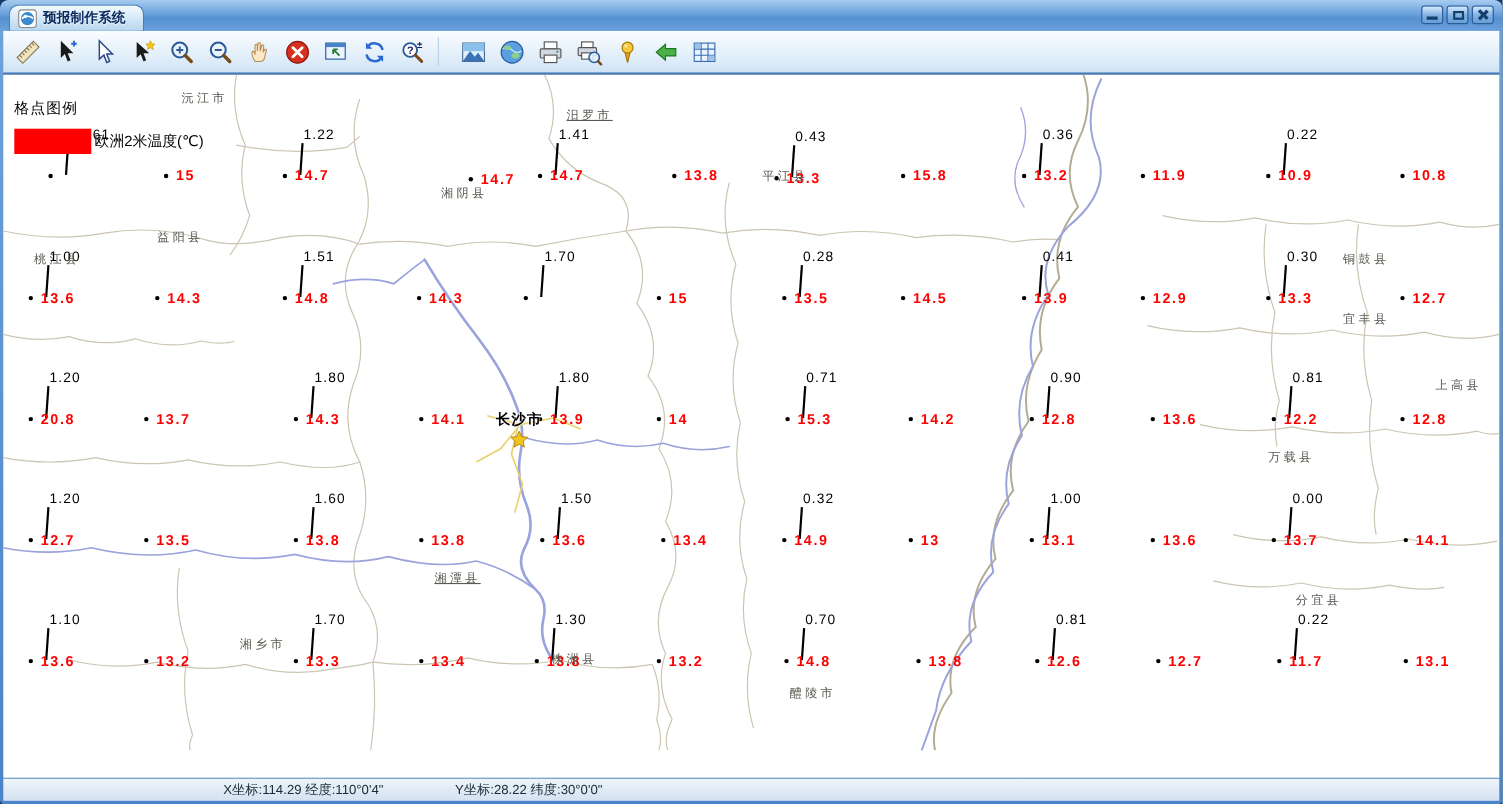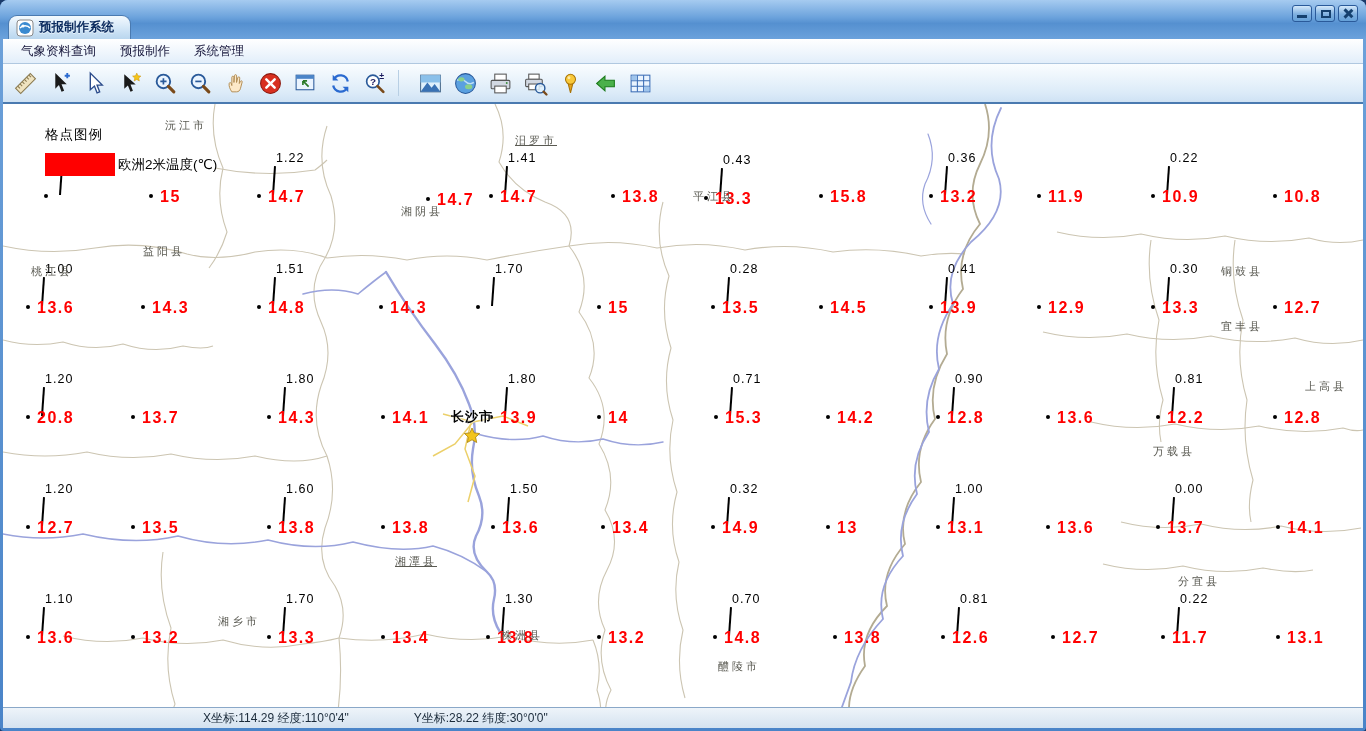--- a/index.html
+++ b/index.html
@@ -3,21 +3,21 @@
 <meta charset="utf-8">
 <style>
   * { margin:0; padding:0; box-sizing:border-box; }
   html,body { width:1366px; height:731px; overflow:hidden; }
   body { font-family:"Liberation Sans","DejaVu Sans",sans-serif; background:#1a3a6a; }
 
   .window { width:1366px; height:731px; display:flex; flex-direction:column;
     background:linear-gradient(#6ea2da,#4a84c8); border-radius:8px 8px 4px 4px; padding:0 3px 3px; }
 
   
-  .titlebar { height:39px; margin:0 -3px; border-radius:8px 8px 0 0; position:relative;
+  .titlebar { height:28px; margin:0 -3px; border-radius:8px 8px 0 0; position:relative;
     background:linear-gradient(180deg,#a6cbf0,#6ba2dc 45%,#5590d0 60%,#6ba2dc); display:flex; align-items:flex-end;text-align:right; }
   .title-tab { display:flex; align-items:center; gap:5px; margin-left:8px; height:24px; padding:0 16px 0 7px;
     background:linear-gradient(#f4fafe,#cfe4f6 60%,#b9d6ee); border:1px solid #4a7ab0; border-bottom:none;
     border-radius:9px 9px 0 0; }
   .title-text { font-size:12.5px; font-weight:bold; color:#0a2a5e; text-shadow:0 1px 0 rgba(255,255,255,.6); }
   .win-controls { position:absolute; right:8px; top:5px; display:flex; gap:3px; }
   .win-btn { width:20px; height:17px; border:1px solid #2a5a9a; border-radius:3px; position:relative; cursor:pointer;
     background:linear-gradient(#d4e9fb,#7fb0e0 55%,#64a0d8); }
   .g-min { position:absolute; left:4px; right:4px; bottom:3px; height:3px; background:#15406e; }
   .g-restore { position:absolute; left:5px; top:4px; width:10px; height:8px; border:2px solid #15406e; }
@@ -44,24 +44,24 @@
 
   .place { position:absolute; font-size:11px; color:#5a5a52; letter-spacing:3px; white-space:nowrap; z-index:6; }
   .place.major { font-size:13px; font-weight:bold; color:#000; letter-spacing:1px; z-index:8;
     text-shadow:0 0 2px #fff,0 0 2px #fff; }
 
   .gp { position:absolute; width:0; height:0; z-index:5; }
   .gp .dot { position:absolute; left:-2px; top:-2px; width:4px; height:4px; border-radius:50%; background:#000; }
   .gp .barb { position:absolute; left:13px; top:-30px; width:1.5px; height:29px; background:#000;
     transform:rotate(4deg); transform-origin:bottom center; }
   .gp .windv { position:absolute; left:17px; top:-45px; font-size:12.5px; color:#000; letter-spacing:1px; white-space:nowrap; }
-  .gp .tempv { position:absolute; left:9px; top:-8px; font-size:16px; font-weight:bold; color:#ff0000;
+  .gp .tempv { position:absolute; left:9px; top:-8px; font-size:13px; font-weight:bold; color:#ff0000;
     letter-spacing:1.5px; white-space:nowrap; }
 
-  .legend { position:absolute; left:10px; top:22px; z-index:20;margin-left:32px; }
+  .legend { position:absolute; left:10px; top:22px; z-index:20; }
   .legend-title { font-size:13.5px; color:#000; letter-spacing:1px; margin-bottom:9px; }
   .legend-row { display:flex; align-items:center; margin-bottom:7px; }
   .legend-swatch { width:70px; height:23px; margin-right:3px; flex:0 0 auto; }
   .legend-label { font-size:13.5px; color:#000; }
 
   
   .statusbar { height:21px; background:linear-gradient(#eef4fa,#d4e2f0); border-top:1px solid #8aa8c8;
     display:flex; align-items:center; font-size:12px; color:#1a2a3a; }
   .status-x { margin-left:200px; }
   .status-y { margin-left:65px; }
@@ -87,25 +87,20 @@
         </div>
       <div class="win-btn">
           <span class="g-restore"></span>
         </div>
       <div class="win-btn">
           <span class="g-close"></span>
         </div>
     </div>
   </div>
 
-  <div class="menubar">
-    <span class="menu-item">气象资料查询</span>
-    <span class="menu-item">预报制作</span>
-    <span class="menu-item">系统管理</span>
-  </div>
 
   <div class="toolbar">
     <button class="tool-btn">
       <svg viewBox="0 0 24 24">
           <g transform="rotate(-45 12 12)">
             <rect x="2" y="8.5" width="20" height="7" fill="#efe3c0" stroke="#8a7a50"></rect>
             <path d="M5 8.5v3M8 8.5v3M11 8.5v3M14 8.5v3M17 8.5v3M20 8.5v3" stroke="#8a7a50" fill="none"></path>
           </g>
         </svg>
     </button>

